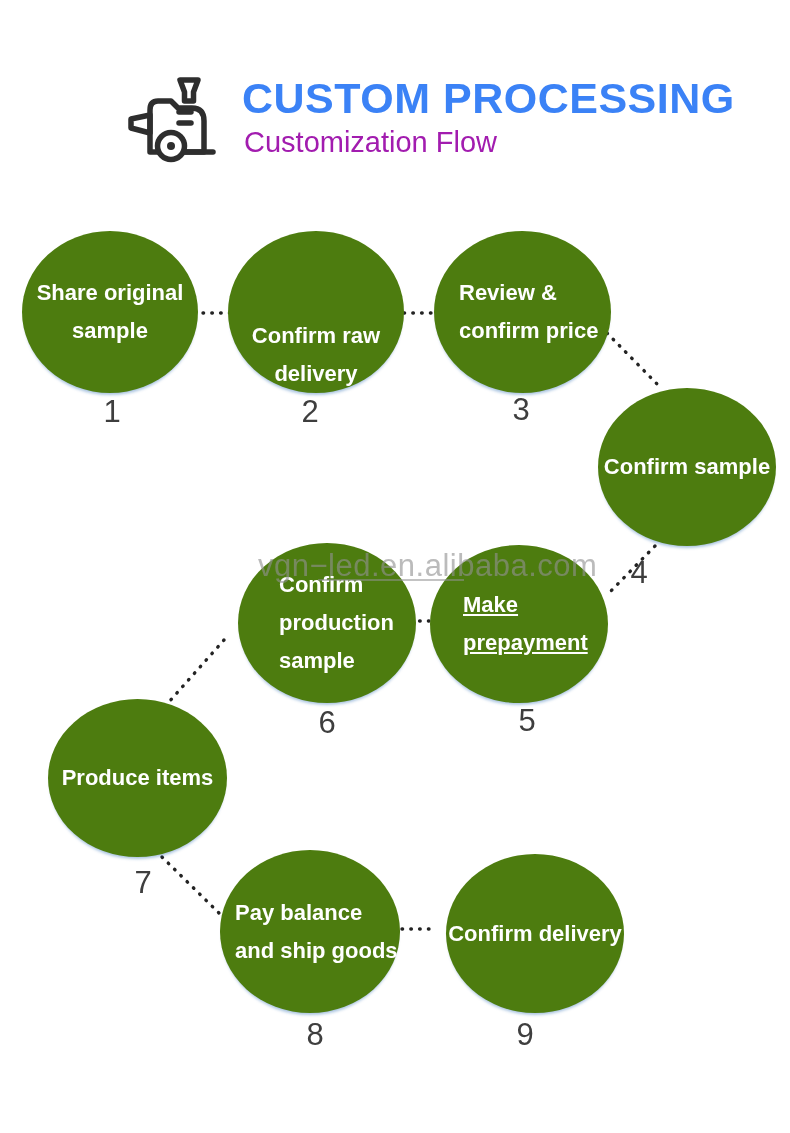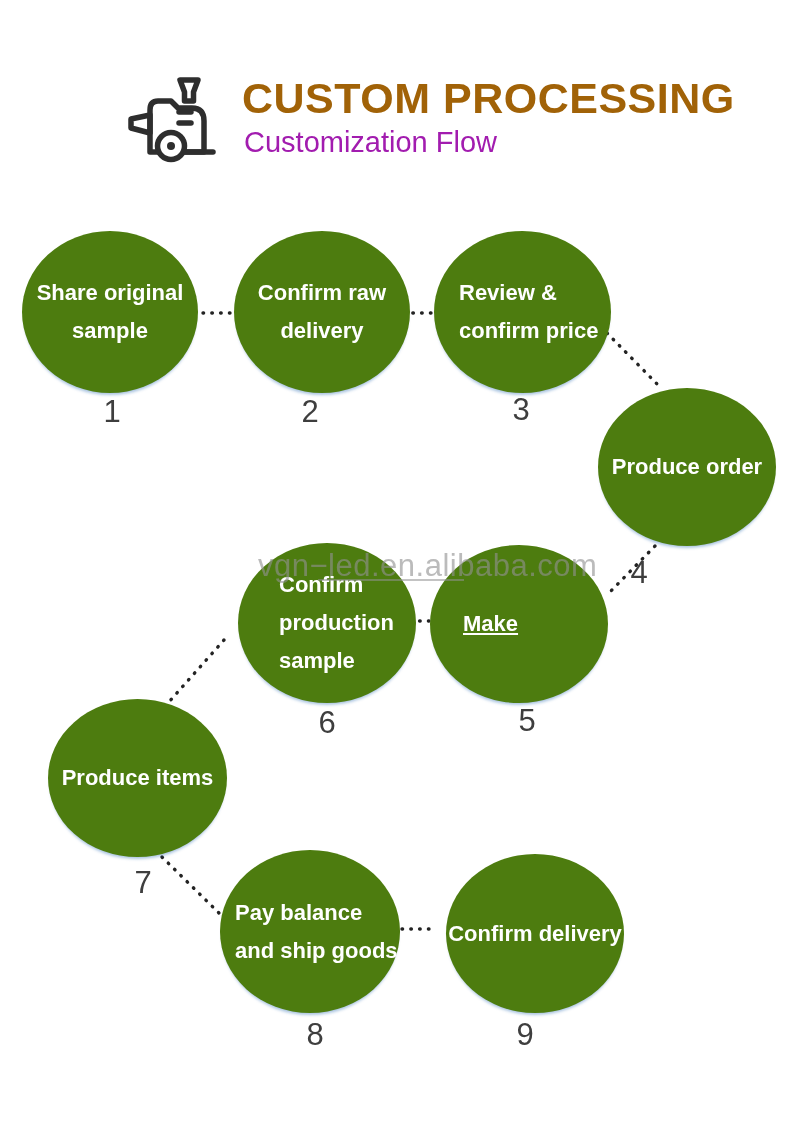--- a/index.html
+++ b/index.html
@@ -20,21 +20,21 @@
     width: 96px;
     height: 96px;
   }
   .page-title {
     position: absolute;
     left: 242px;
     top: 74px;
     font-size: 43px;
     font-weight: bold;
     letter-spacing: 0.5px;
-    color: #a16207;
+    color: #3b82f6;
     white-space: nowrap;
   }
   .page-subtitle {
     position: absolute;
     left: 244px;
     top: 126px;
     font-size: 29px;
     font-weight: normal;
     color: #a21caf;
     white-space: nowrap;
@@ -72,21 +72,21 @@
     text-align: center;
     box-sizing: border-box;
   }
   .step-circle.align-left {
     align-items: flex-start;
     text-align: left;
   }
   .step-circle span { display: block; white-space: nowrap; }
 
   .c1 { left: 22px;  top: 231px; width: 176px; height: 162px; }
-  .c2 { left: 234px; top: 231px; width: 176px; height: 162px; }
+  .c2 { left: 228px; top: 231px; width: 176px; height: 162px; justify-content: flex-end; }
   .c3 { left: 434px; top: 231px; width: 177px; height: 162px; padding-left: 25px; }
   .c4 { left: 598px; top: 388px; width: 178px; height: 158px; }
   .c5 { left: 430px; top: 545px; width: 178px; height: 158px; padding-left: 33px; text-decoration: underline; }
   .c6 { left: 238px; top: 543px; width: 178px; height: 160px; padding-left: 41px; }
   .c7 { left: 48px;  top: 699px; width: 179px; height: 158px; }
   .c8 { left: 220px; top: 850px; width: 180px; height: 163px; padding-left: 15px; }
   .c9 { left: 446px; top: 854px; width: 178px; height: 159px; }
 
   
   .step-number {
@@ -163,24 +163,25 @@
   </div>
   <div class="step-circle c2">
     <span>Confirm raw</span>
     <span>delivery</span>
   </div>
   <div class="step-circle c3 align-left">
     <span>Review &amp;</span>
     <span>confirm price</span>
   </div>
   <div class="step-circle c4">
-    <span>Produce order</span>
+    <span>Confirm sample</span>
   </div>
   <div class="step-circle c5 align-left">
     <span>Make</span>
+    <span>prepayment</span>
   </div>
   <div class="step-circle c6 align-left">
     <span>Confirm</span>
     <span>production</span>
     <span>sample</span>
   </div>
   <div class="step-circle c8 align-left">
     <span>Pay balance</span>
     <span>and ship goods</span>
   </div>

